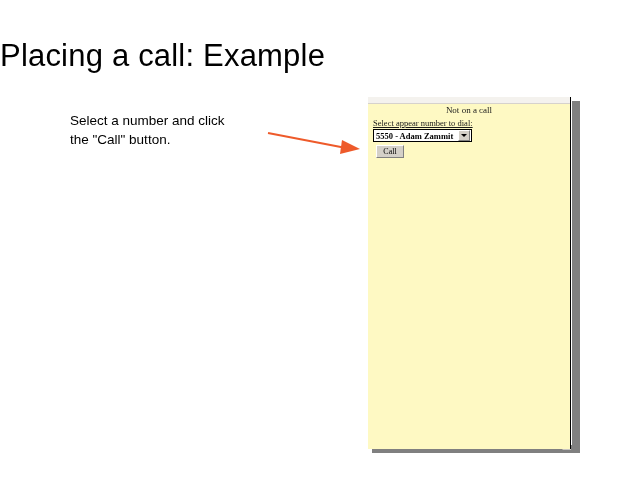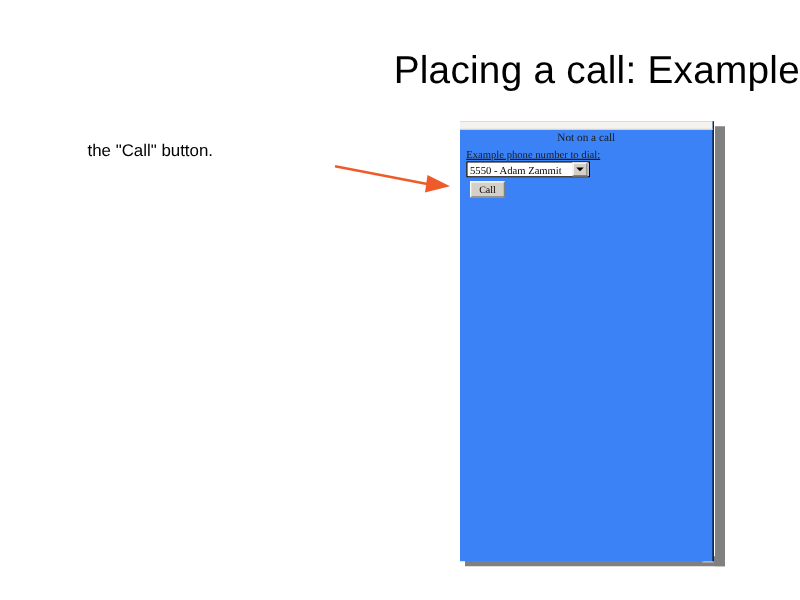--- a/index.html
+++ b/index.html
@@ -22,21 +22,21 @@
     height: 480px;
     background: #ffffff;
   }
 
   
   #slide-title {
     position: absolute;
     left: 0;
     top: 38px;
     width: 640px;
-    text-align: right;
+    text-align: left;
     font-family: "Liberation Sans", sans-serif;
     font-size: 31px;
     font-weight: normal;
     color: #000000;
     letter-spacing: 0.2px;
     white-space: nowrap;
   }
 
   
   #body-text {
@@ -63,21 +63,21 @@
     pointer-events: none;
   }
 
   
   #app-screenshot {
     position: absolute;
     left: 368px;
     top: 97px;
     width: 202px;
     height: 352px;
-    background: #3b82f6;
+    background: #fef9c3;
     border-right: 1px solid #000000;
   }
   #screenshot-shadow-right {
     position: absolute;
     left: 572px;
     top: 101px;
     width: 8px;
     height: 352px;
     background: #808080;
   }
@@ -142,20 +142,21 @@
     position: absolute;
     left: 5px;
     top: 32px;
     width: 99px;
     height: 13px;
     background: #ffffff;
     border: 1px solid #000000;
     box-sizing: border-box;
     display: flex;
     align-items: flex-end;
+    font-weight: bold;
   }
   #phone-select-value {
     flex: 1;
     padding-left: 2px;
     font-family: "Liberation Serif", serif;
     font-size: 8.5px;
     color: #000000;
     white-space: nowrap;
     overflow: hidden;
   }
@@ -202,20 +203,21 @@
   }
 </style>
 </head>
 <body>
 
 <div id="slide">
 
   <div id="slide-title">Placing a call: Example</div>
 
   <div id="body-text">
+    <span class="line">Select a number and click</span>
     <span class="line">the "Call" button.</span>
   </div>
 
   <svg id="arrow-annotation" viewBox="0 0 110 34" width="110" height="34">
     <line x1="6" y1="9" x2="84" y2="24" stroke="#ee5a2a" stroke-width="2"></line>
     <polygon points="80,16 98,25 78,30" fill="#ee5a2a"></polygon>
   </svg>
 
   <div id="screenshot-shadow-right"></div>
   <div id="screenshot-shadow-bottom"></div>
@@ -230,21 +232,21 @@
     <div class="mark" style="top:148px;height:22px;background:#e8a634;"></div>
     <div class="mark" style="top:182px;height:4px;background:#2a2a2a;"></div>
     <div class="mark" style="top:210px;height:3px;background:#6a6a6a;"></div>
   </div>
 
   <div id="app-screenshot">
     <div id="toolbar-band"></div>
 
     <div id="call-status">Not on a call</div>
 
-    <div id="dial-label">Example phone number to dial:</div>
+    <div id="dial-label">Select appear number to dial:</div>
 
     <div id="phone-select">
       <span id="phone-select-value">5550 - Adam Zammit</span>
       <span id="phone-select-arrow">
           <span class="tri"></span>
         </span>
     </div>
 
     <div id="call-button">Call</div>
   </div>

